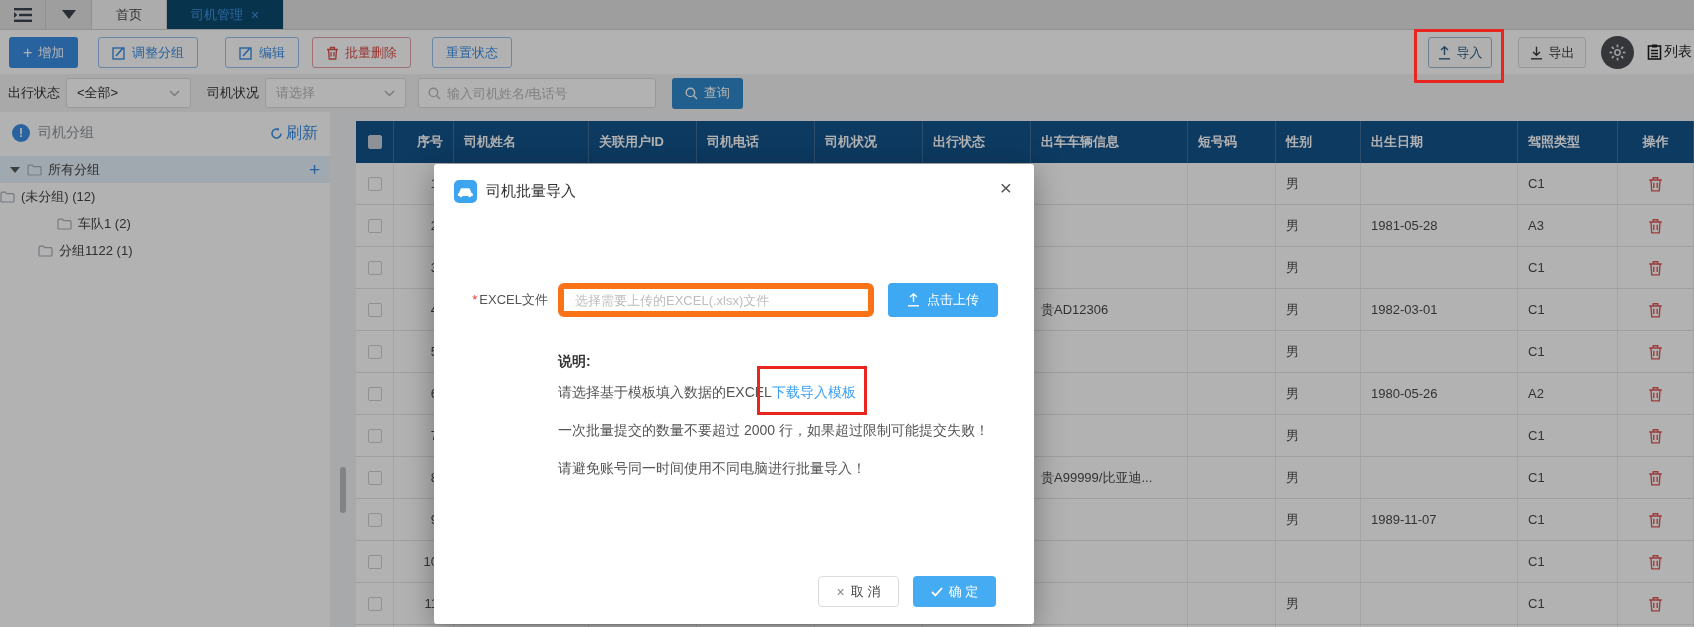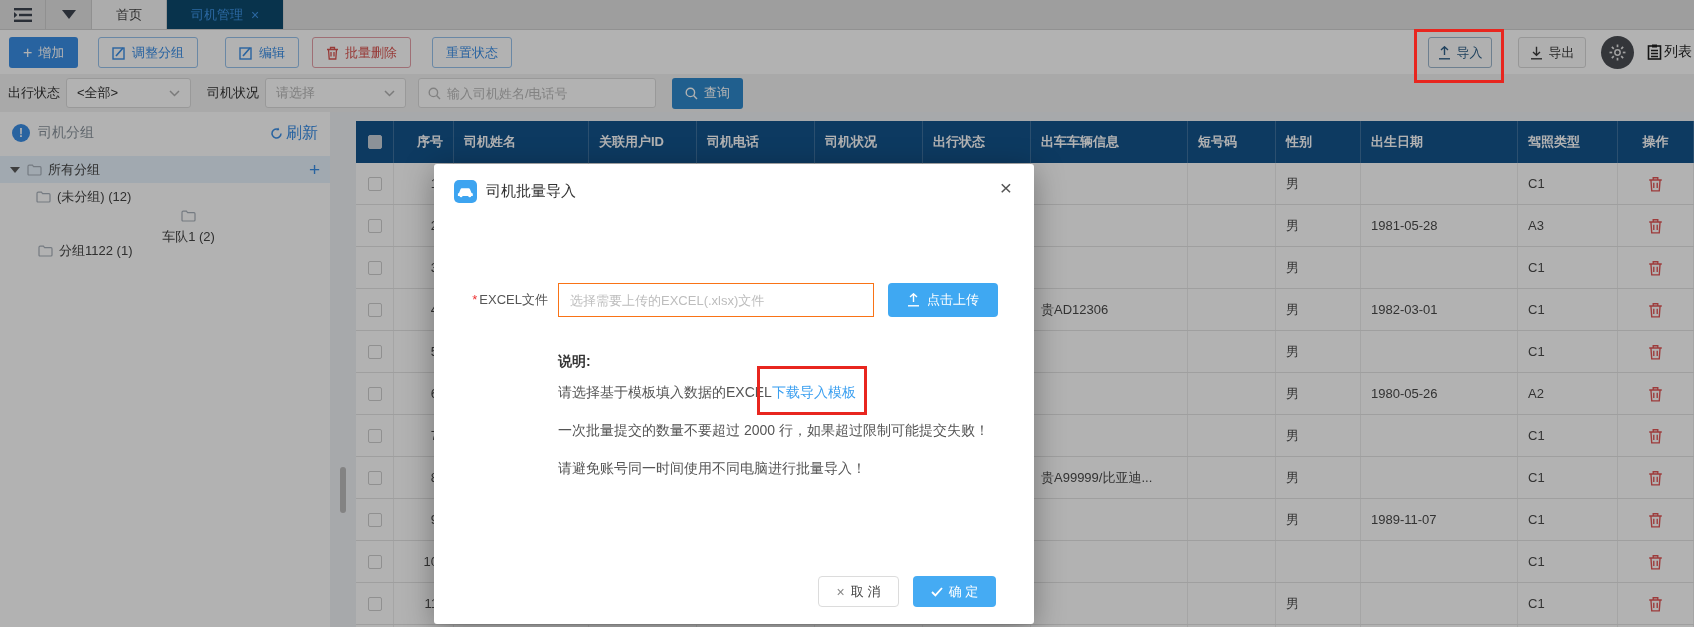--- a/index.html
+++ b/index.html
@@ -85,21 +85,21 @@
   .dim { position:absolute; inset:0; background:rgba(0,0,0,0.30); z-index:50;}
   
   .modal { position:absolute; left:434px; top:164px; width:600px; height:460px; background:#fff;
     border-radius:3px; box-shadow:0 6px 30px rgba(0,0,0,0.35); z-index:100;}
   .m-title { position:absolute; top:16px; left:20px; display:flex; align-items:center; gap:9px; font-size:15px; color:#333;}
   .m-appico { width:23px; height:23px; border-radius:5px; background:#3da4f0; display:flex; align-items:center; justify-content:center;}
   .m-close { position:absolute; top:13px; right:22px; font-size:21px; color:#555; cursor:pointer; line-height:1;}
   .m-form { position:absolute; top:119px; left:0; right:0; height:34px; display:flex; align-items:center;}
   .m-label { width:124px; text-align:right; padding-right:10px; font-size:13px; color:#555;}
   .req { color:#e33; margin-right:2px;}
-  .m-input { width:316px; height:34px; border:1px solid #f97316; border-radius:0; padding:0 11px;
+  .m-input { width:316px; height:34px; border:6px solid #f97316; border-radius:6px; padding:0 11px;
     font-size:13px; color:#333; outline:none; font-family:inherit;}
   .m-input::placeholder { color:#bdbdbd;}
   .m-upload { margin-left:14px; width:110px; height:34px; background:#3fa8f2; border:none; border-radius:4px;
     color:#fff; font-size:13px; display:inline-flex; align-items:center; justify-content:center; gap:7px; cursor:pointer; font-family:inherit;}
   .m-note-title { position:absolute; left:124px; top:189px; font-size:14px; font-weight:bold; color:#333;}
   .m-line { position:absolute; left:124px; font-size:14px; color:#555;}
   .m-line1 { top:220px;}
   .m-line2 { top:258px;}
   .m-line3 { top:296px;}
   .m-link { color:#3a9ff0; cursor:pointer;}
@@ -254,29 +254,29 @@
       <div class="tree-row sel" style="padding-left: 10px;">
         <span class="caret"></span>
         <span class="folder-ico">
           <svg width="15" height="12" viewBox="0 0 15 12">
             <path d="M1 2.5 Q1 1.2 2.2 1.2 L5.4 1.2 L6.6 2.6 L13 2.6 Q14 2.6 14 3.7 L14 10 Q14 11 13 11 L2 11 Q1 11 1 10 Z" fill="none" stroke="#a8b0ba" stroke-width="1.2"></path>
           </svg>
         </span>
         <span>所有分组</span>
         <span class="tree-plus">+</span>
       </div>
-      <div class="tree-row" style=" margin-left: 36px;">
+      <div class="tree-row" style="">
         <span class="folder-ico">
           <svg width="15" height="12" viewBox="0 0 15 12">
             <path d="M1 2.5 Q1 1.2 2.2 1.2 L5.4 1.2 L6.6 2.6 L13 2.6 Q14 2.6 14 3.7 L14 10 Q14 11 13 11 L2 11 Q1 11 1 10 Z" fill="none" stroke="#a8b0ba" stroke-width="1.2"></path>
           </svg>
         </span>
         <span>(未分组) (12)</span>
       </div>
-      <div class="tree-row" style="padding-left: 57px; flex-direction: column;">
+      <div class="tree-row" style="padding-left: 57px;">
         <span class="folder-ico">
           <svg width="15" height="12" viewBox="0 0 15 12">
             <path d="M1 2.5 Q1 1.2 2.2 1.2 L5.4 1.2 L6.6 2.6 L13 2.6 Q14 2.6 14 3.7 L14 10 Q14 11 13 11 L2 11 Q1 11 1 10 Z" fill="none" stroke="#a8b0ba" stroke-width="1.2"></path>
           </svg>
         </span>
         <span>车队1 (2)</span>
       </div>
       <div class="tree-row" style="padding-left: 38px;">
         <span class="folder-ico">
           <svg width="15" height="12" viewBox="0 0 15 12">

